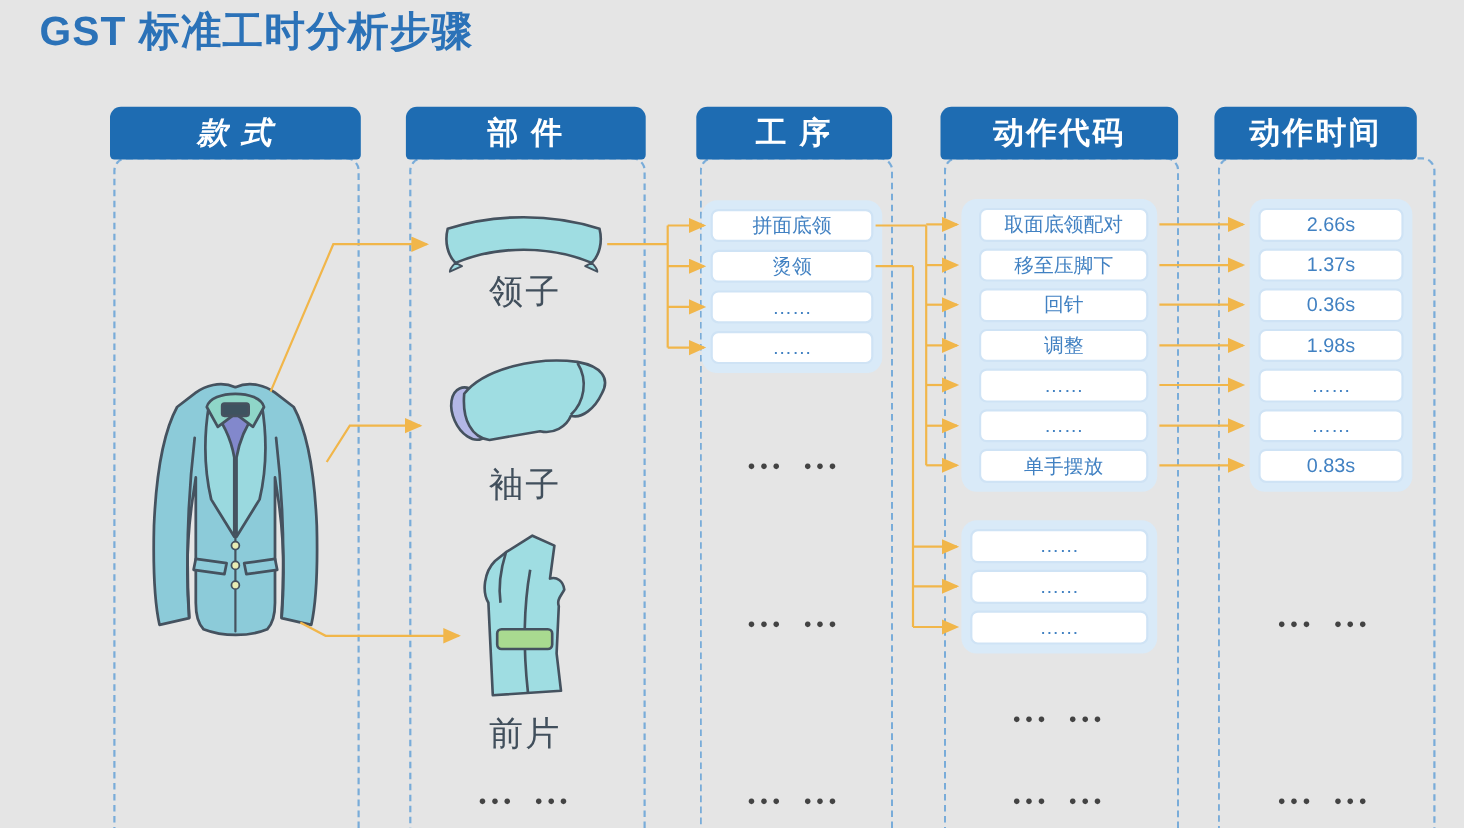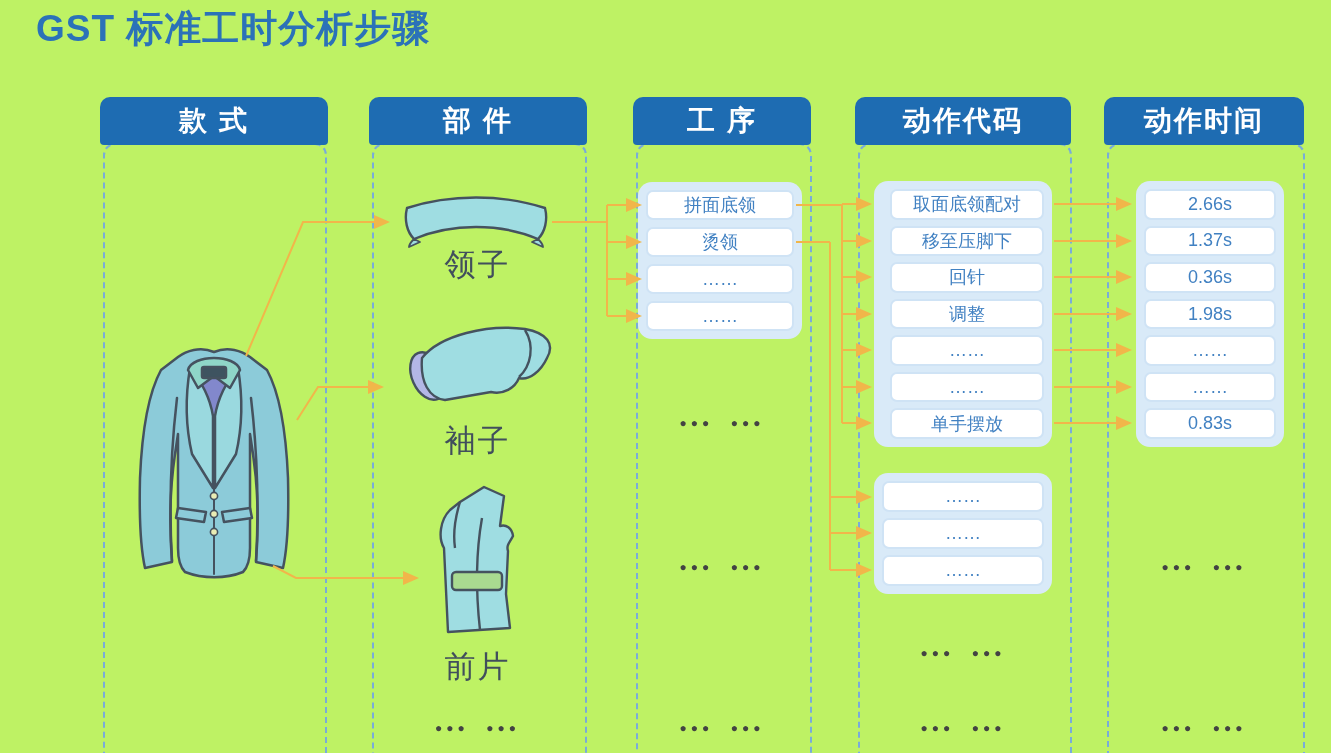--- a/index.html
+++ b/index.html
@@ -1,18 +1,18 @@
 <!DOCTYPE html>
 <html><head>
 <meta charset="utf-8">
 <style>
   html,body{margin:0;padding:0;background:#ffffff;}
   .stage{
     position:relative;width:1331px;height:753px;overflow:hidden;
-    background:#bef264;font-family:"Liberation Sans",sans-serif;
+    background:#e5e5e5;font-family:"Liberation Sans",sans-serif;
   }
   .page-title{
     position:absolute;left:36px;top:4px;font-size:37px;font-weight:800;
     color:#2b72b8;letter-spacing:1px;white-space:nowrap;
   }
   .col-header{
     position:absolute;top:97px;height:48px;z-index:3;
     background:#1e6cb2;border-radius:10px 10px 4px 4px;
     color:#ffffff;font-size:28px;font-weight:700;letter-spacing:2px;
     display:flex;align-items:center;justify-content:center;
@@ -41,25 +41,25 @@
   .illus{position:absolute;z-index:2;}
   .arrows{position:absolute;left:0;top:0;z-index:4;pointer-events:none;}
 </style>
 </head>
 <body>
 
 <div class="stage">
 
   <div class="page-title">GST 标准工时分析步骤</div>
 
-  <div class="col-header" style="left:100px;width:228px;">款 式</div>
+  <div class="col-header" style="left:100px;width:228px;font-style:italic;">款 式</div>
   <div class="col-header" style="left:369px;width:218px;">部 件</div>
   <div class="col-header" style="left:855px;width:216px;">动作代码</div>
   <div class="col-header" style="left:633px;width:178px;">工 序</div>
-  <div class="col-header" style="left:1104px;width:200px;">动作时间</div>
+  <div class="col-header" style="left:1104px;width:184px;">动作时间</div>
 
   <div class="col-dashed" style="left:103px;width:220px;"></div>
   <div class="col-dashed" style="left:372px;width:211px;"></div>
   <div class="col-dashed" style="left:636px;width:172px;"></div>
   <div class="col-dashed" style="left:858px;width:210px;"></div>
   <div class="col-dashed" style="left:1107px;width:194px;"></div>
 
   <svg class="illus" style="left:128px;top:338px;" width="172" height="252" viewBox="0 0 172 252">
     <g stroke="#45525f" stroke-width="2.5" stroke-linejoin="round" stroke-linecap="round">
       <path d="M86 14 C72 8 58 13 50 19 L33 32 C21 54 14 92 12 140 C11 182 13 212 17 230 L44 224 C41 186 42 150 47 116 L50 96 L50 210 C50 222 53 230 57 234 C75 241 98 241 115 234 C119 230 122 222 122 210 L122 96 L125 116 C130 150 131 186 128 224 L155 230 C159 212 161 182 160 140 C158 92 151 54 139 32 L122 19 C114 13 100 8 86 14 Z" fill="#8ccbd9"></path>

